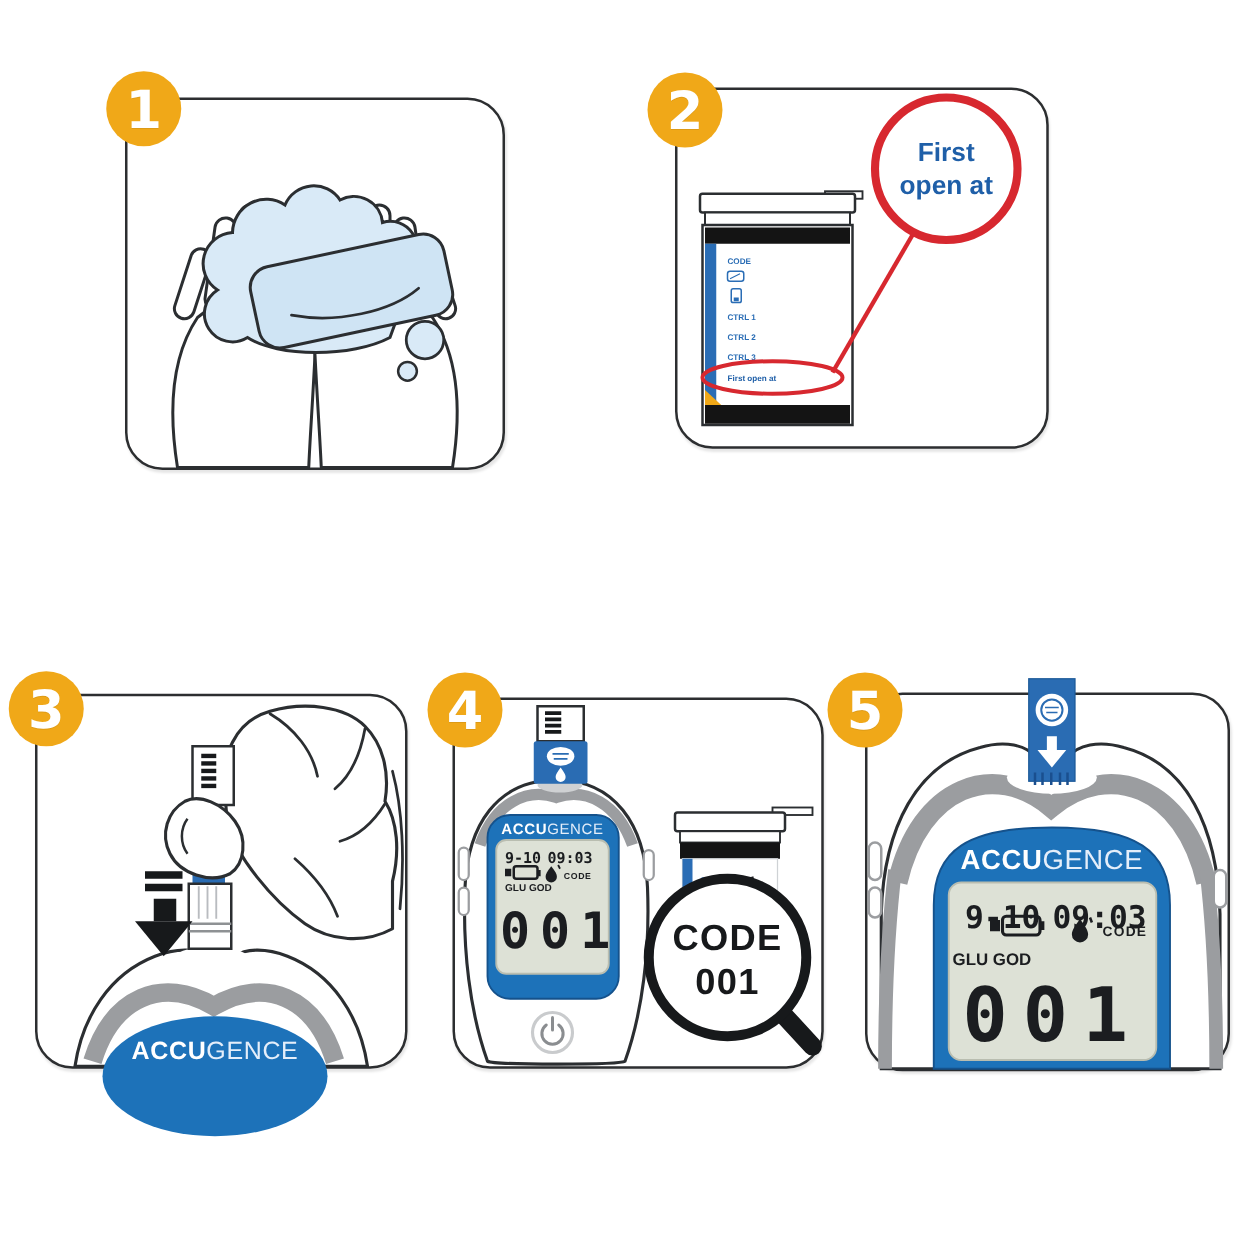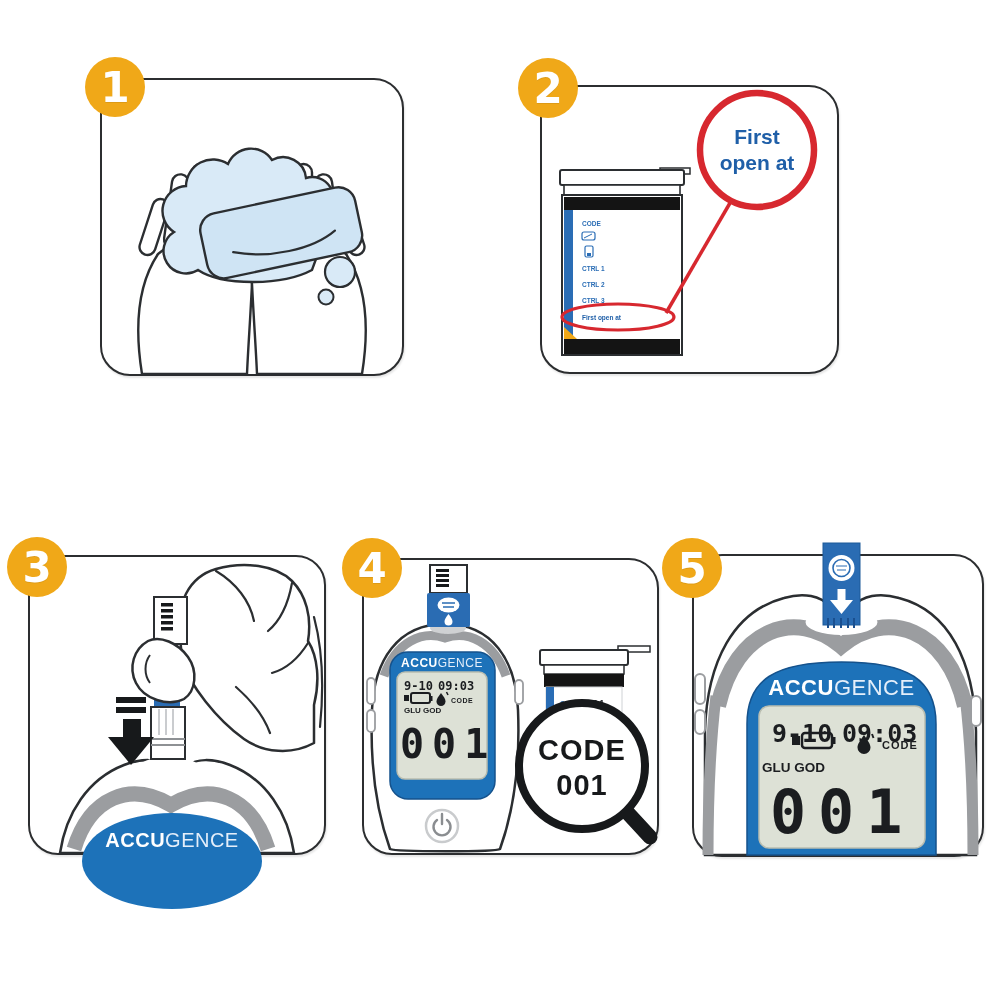--- a/index.html
+++ b/index.html
@@ -58,21 +58,21 @@
         <g transform="rotate(-12 178 152)">
           <rect x="100" y="120" width="158" height="66" rx="17" fill="#cfe4f4" stroke="#2b2e31" stroke-width="2.4"></rect>
           <path d="M128,162 C162,176 206,176 232,162" fill="none" stroke="#2b2e31" stroke-width="2.2" stroke-linecap="round"></path>
         </g>
         <circle cx="238" cy="192" r="15" fill="#d9eaf7" stroke="#2b2e31" stroke-width="2.2"></circle>
         <circle cx="224" cy="217" r="7.5" fill="#d9eaf7" stroke="#2b2e31" stroke-width="2"></circle>
       </g>
     </svg>
   </section>
 
-  <section class="panel" style="left:540px;top:85px;width:295px;height:285px">
+  <section class="panel" style="left:540px;top:70px;width:295px;height:285px">
     <svg width="295" height="285" viewBox="0 0 295 285">
       <g>
         <rect x="118" y="81" width="30" height="6" class="outline" stroke-width="1.5"></rect>
         <rect x="18" y="83" width="124" height="15" rx="2" class="outline" stroke-width="2"></rect>
         <rect x="22" y="98" width="116" height="10" class="outline" stroke-width="1.6"></rect>
         <rect x="20" y="108" width="120" height="160" class="outline" stroke-width="2"></rect>
         <rect x="22" y="110" width="116" height="13" fill="#141414"></rect>
         <rect x="22" y="252" width="116" height="15" fill="#141414"></rect>
         <rect x="22" y="123" width="9" height="129" fill="#2a6db5"></rect>
         <polygon points="22,240 22,252 35,252" fill="#f0a818"></polygon>

